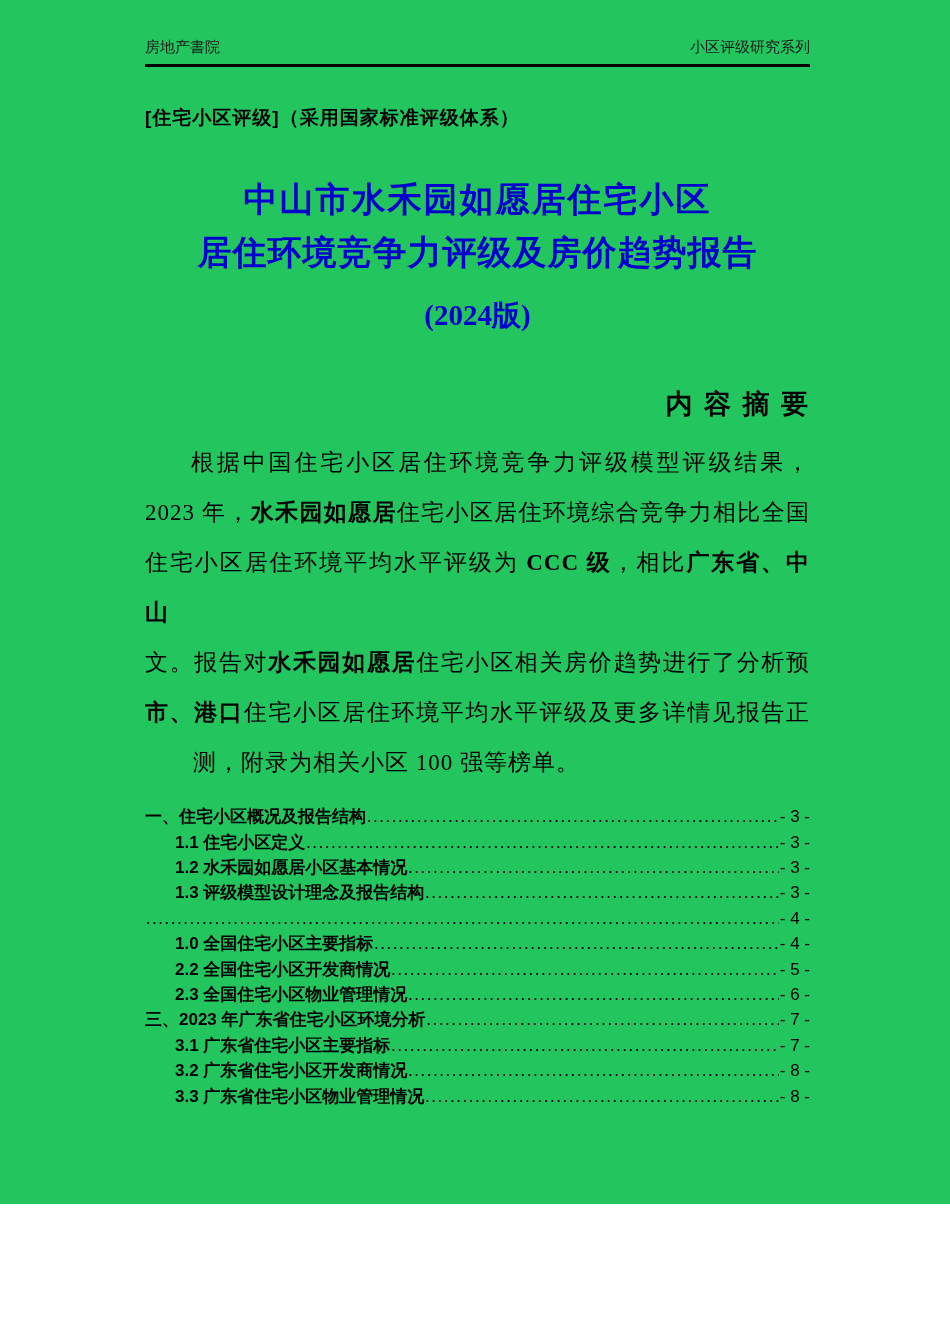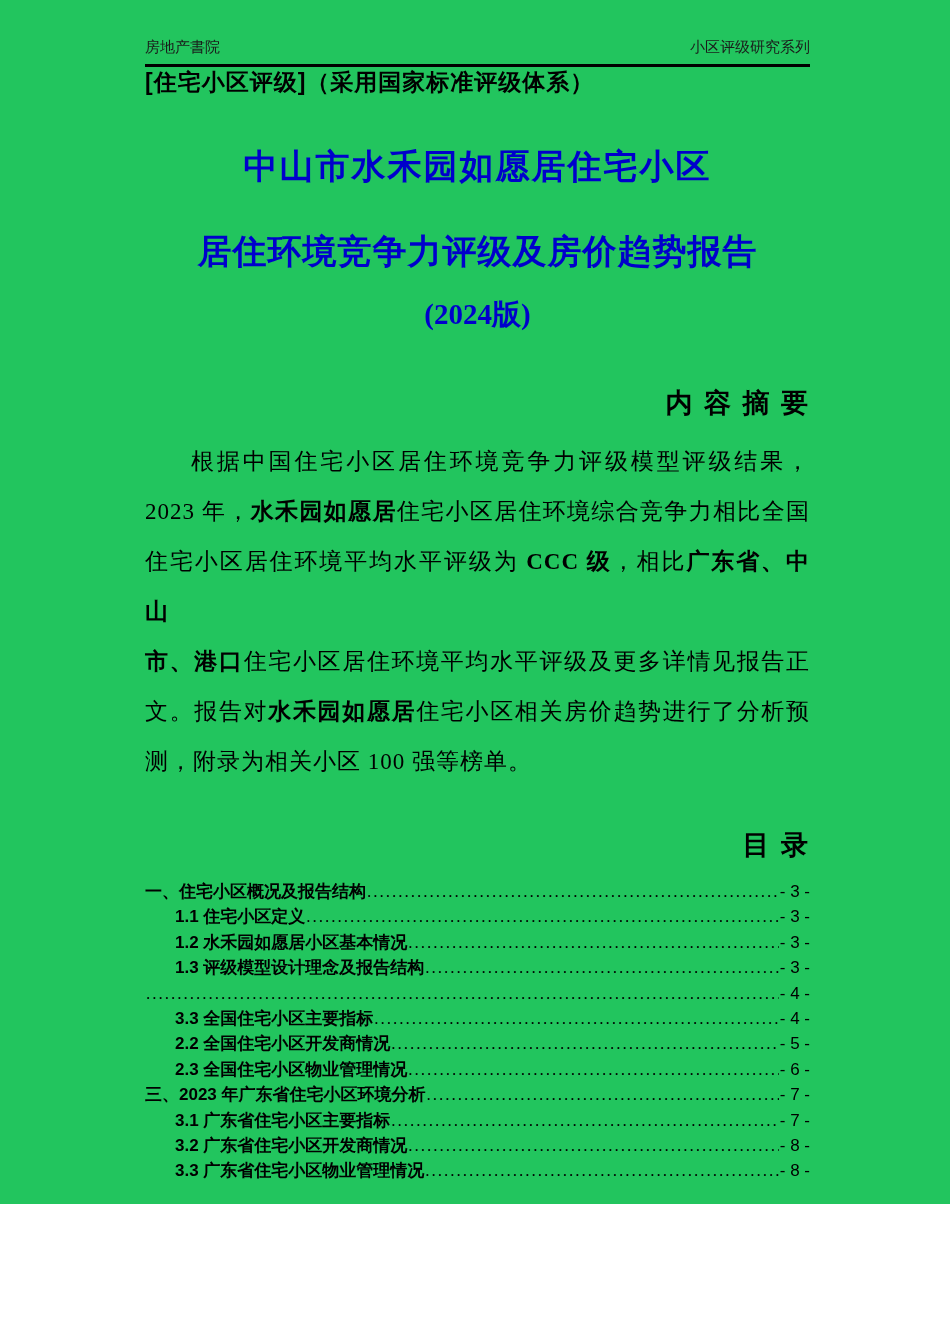--- a/index.html
+++ b/index.html
@@ -21,36 +21,37 @@
     justify-content: space-between;
     align-items: flex-end;
     font-family: "Liberation Sans", sans-serif;
     font-size: 15px;
     color: #1a1a1a;
     padding-bottom: 7px;
     border-bottom: 3px solid #000;
   }
 
   .doc-subtitle {
-    font-family: "Liberation Sans", sans-serif;
-    font-weight: 700;
-    font-size: 23px;
+    margin-top: 38px;
+    font-family: "Liberation Sans", sans-serif;
+    font-weight: 700;
+    font-size: 19px;
     letter-spacing: 1px;
   }
 
   .title-block { text-align: center; }
   .title-line1 {
     margin-top: 49px;
     font-size: 34px;
     font-weight: 700;
     letter-spacing: 2px;
     line-height: 1.2;
   }
   .title-line2 {
-    margin-top: 44px;
+    margin-top: 12px;
     font-size: 34px;
     font-weight: 700;
     letter-spacing: 1px;
     line-height: 1.2;
   }
   .title-version {
     margin-top: 24px;
     font-size: 29px;
     font-weight: 700;
     line-height: 1.2;
@@ -66,21 +67,21 @@
   }
   .abstract-heading { margin-top: 56px; }
 
   .abstract-paragraph {
     margin-top: 16px;
     font-size: 23px;
     line-height: 50px;
     letter-spacing: 1px;
   }
   .para-line { text-align: justify; text-align-last: justify; text-justify: inter-character; }
-  .para-line.last { text-align-last: left; }
+  .para-line.last { text-align-last: left; margin-left: 48px; }
   .para-line.indent { text-indent: 2em; }
   .b { font-weight: 700; }
 
   .toc-heading { margin-top: 42px; }
 
   .toc-list {
     margin-top: 16px;
     font-family: "Liberation Sans", sans-serif;
     font-weight: 700;
     font-size: 17px;
@@ -127,26 +128,25 @@
     <div class="title-line2" style="color: rgb(0, 0, 204);">居住环境竞争力评级及房价趋势报告</div>
     <div class="title-version" style="color: rgb(0, 0, 204);">(2024版)</div>
   </div>
 
   <div class="section-heading abstract-heading">内 容 摘 要</div>
 
   <div class="abstract-paragraph">
       <div class="para-line indent"><span>根据中国住宅小区居住环境竞争力评级模型评级结果，</span></div>
       <div class="para-line"><span>2023 年，</span><span class="b">水禾园如愿居</span><span>住宅小区居住环境综合竞争力相比全国</span></div>
       <div class="para-line"><span>住宅小区居住环境平均水平评级为 </span><span class="b">CCC 级</span><span>，相比</span><span class="b">广东省、中山</span></div>
+      <div class="para-line"><span>文。报告对</span><span class="b">水禾园如愿居</span><span>住宅小区相关房价趋势进行了分析预</span></div>
       <div class="para-line"><span class="b">市、港口</span><span>住宅小区居住环境平均水平评级及更多详情见报告正</span></div>
-      <div class="para-line"><span>文。报告对</span><span class="b">水禾园如愿居</span><span>住宅小区相关房价趋势进行了分析预</span></div>
       <div class="para-line last"><span>测，附录为相关小区 100 强等榜单。</span></div>
     </div>
 
-  <div class="section-heading toc-heading">目 录</div>
 
   <div class="toc-list">
       <div class="toc-row lvl1">
         <span class="toc-label">一、住宅小区概况及报告结构</span>
         <span class="toc-leader">................................................................................................................................................................</span>
         <span class="toc-page">- 3 -</span>
       </div>
       <div class="toc-row lvl2">
         <span class="toc-label">1.1 住宅小区定义</span>
         <span class="toc-leader">................................................................................................................................................................</span>
@@ -160,21 +160,21 @@
       <div class="toc-row lvl2">
         <span class="toc-label">1.3 评级模型设计理念及报告结构</span>
         <span class="toc-leader">................................................................................................................................................................</span>
         <span class="toc-page">- 3 -</span>
       </div>
       <div class="toc-row lvl1">
         <span class="toc-leader">................................................................................................................................................................</span>
         <span class="toc-page">- 4 -</span>
       </div>
       <div class="toc-row lvl2">
-        <span class="toc-label">3.3 全国住宅小区主要指标</span>
+        <span class="toc-label">1.0 全国住宅小区主要指标</span>
         <span class="toc-leader">................................................................................................................................................................</span>
         <span class="toc-page">- 4 -</span>
       </div>
       <div class="toc-row lvl2">
         <span class="toc-label">2.2 全国住宅小区开发商情况</span>
         <span class="toc-leader">................................................................................................................................................................</span>
         <span class="toc-page">- 5 -</span>
       </div>
       <div class="toc-row lvl2">
         <span class="toc-label">2.3 全国住宅小区物业管理情况</span>

